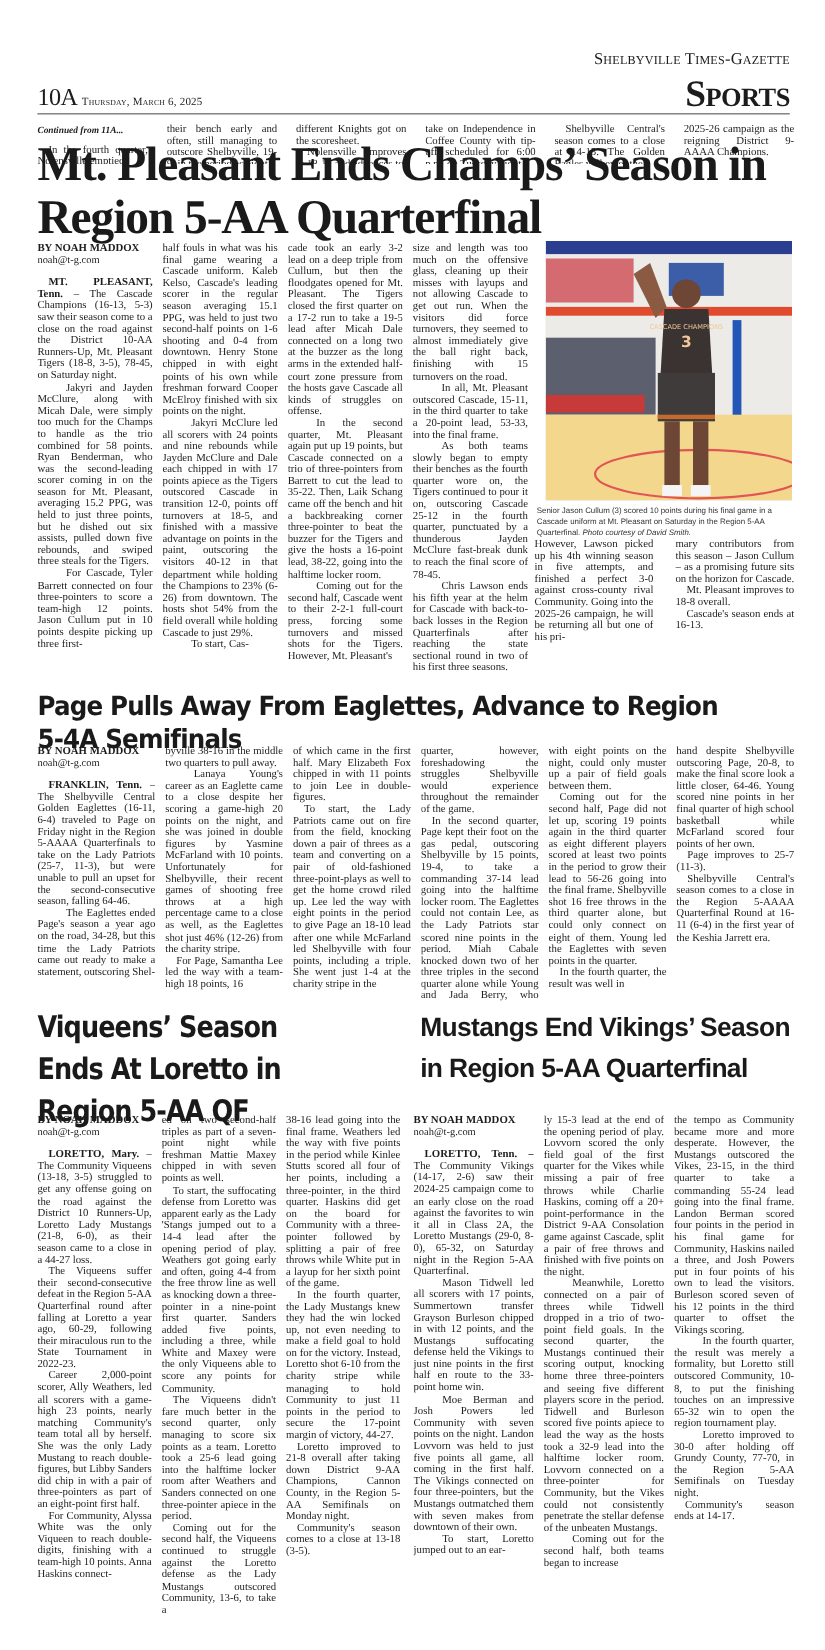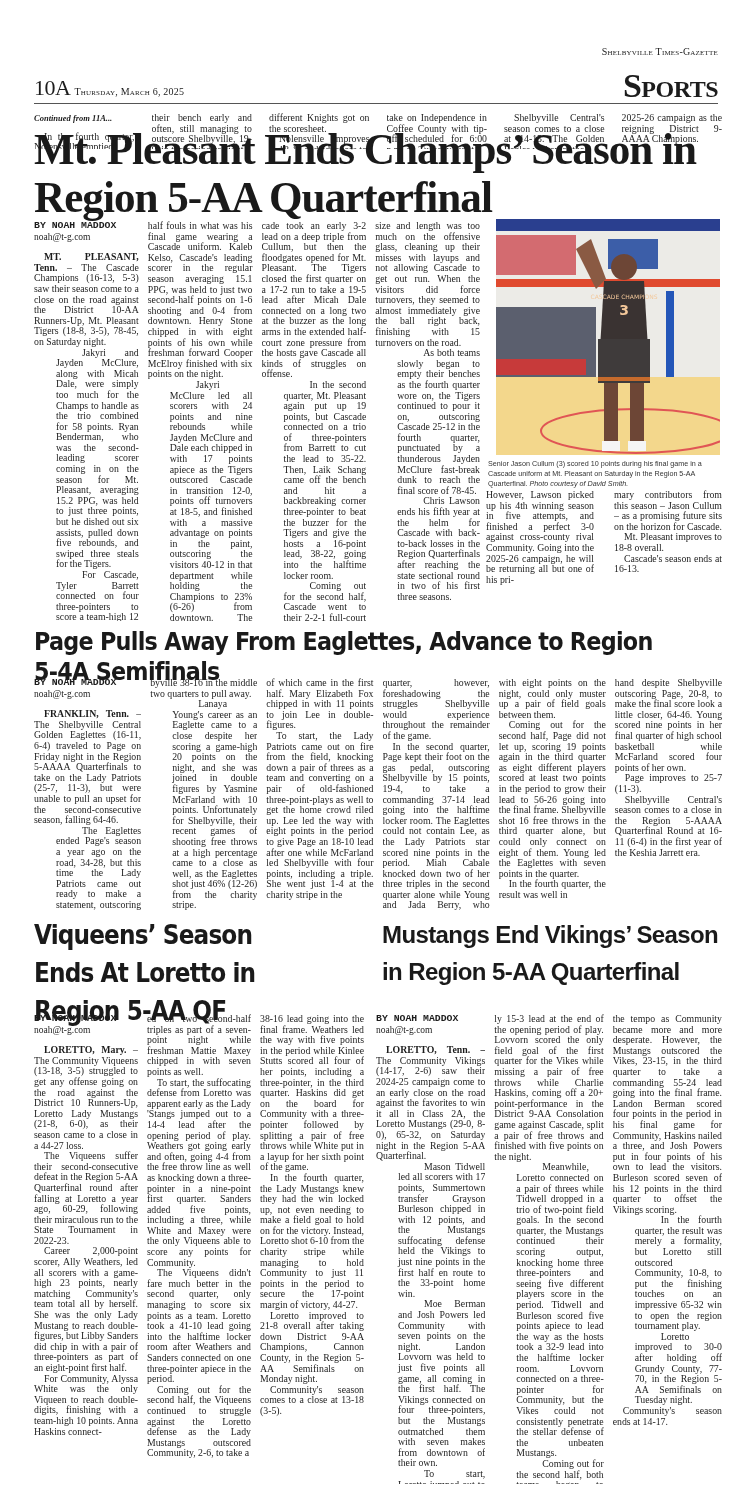--- a/index.html
+++ b/index.html
@@ -2,37 +2,37 @@
 <html><head>
 <meta charset="utf-8">
 <style>
   * { box-sizing: border-box; margin: 0; padding: 0; }
   html, body { width: 750px; height: 1500px; background: #ffffff; overflow: hidden; }
   body { font-family: "DejaVu Serif", serif; color: #1c1c1c; position: relative; }
 
   .masthead { position: absolute; left: 34px; top: 40px; width: 684px; height: 64px; border-bottom: 1.5px solid #555; }
   .page-num { position: absolute; left: 0; bottom: 2px; font-family: "Liberation Serif", serif; font-size: 22px; font-weight: normal; letter-spacing: -0.5px; }
   .page-num .date { font-size: 10px; font-variant: small-caps; letter-spacing: 0.2px; margin-left: 4px; }
-  .paper-name { position: absolute; right: 0; top: 6px; font-family: "Liberation Serif", serif; font-size: 10px; font-variant: small-caps; letter-spacing: 0.2px; }
+  .paper-name { position: absolute; right: 0; top: 6px; font-family: "Liberation Serif", serif; font-size: 15px; font-variant: small-caps; letter-spacing: 0.2px; }
   .section-name { position: absolute; right: 0; bottom: 0px; font-family: "Liberation Serif", serif; font-size: 34px; font-weight: bold; font-variant: small-caps; letter-spacing: -0.5px; line-height: 1; }
 
   .cols { position: absolute; display: flex; gap: 9px; }
   .col { flex: 1; font-family: "Liberation Serif", serif; font-size: 9.8px; line-height: 10.6px; text-align: justify; hyphens: auto; overflow: hidden; }
   .col p { text-indent: 10px; }
   .col p.noindent { text-indent: 0; }
-  .col p.wide { text-indent: 26px; margin-left: 22px; }
+  .col p.wide { text-indent: 26px; }
   .cont-label { font-style: italic; font-weight: bold; font-size: 8.5px; margin-bottom: 8px; text-indent: 0 !important; }
 
   .headline { position: absolute; font-family: "Liberation Serif", serif; font-weight: bold; color: #1a1a1a; letter-spacing: -1px; }
   .h1 { left: 34px; top: 126px; width: 690px; font-size: 44px; line-height: 48px; transform: scaleX(0.98); transform-origin: left; }
   .h2 { left: 34px; top: 627px; width: 690px; font-family: "DejaVu Sans", sans-serif; font-size: 24px; line-height: 30px; font-weight: bold; letter-spacing: -0.8px; transform: scaleX(0.93); transform-origin: left; }
   .h3 { left: 34px; top: 916px; width: 330px; font-family: "DejaVu Sans", sans-serif; font-size: 27px; line-height: 38px; font-weight: bold; letter-spacing: -1px; transform: scaleX(0.86); transform-origin: left; }
   .h4 { left: 382px; top: 916px; width: 340px; font-family: "Liberation Sans", sans-serif; font-size: 24px; line-height: 37px; font-weight: bold; letter-spacing: -0.6px; }
 
-  .byline { font-family: Liberation Mono, monospace; font-weight: bold; font-size: 9.8px; text-indent: 0 !important; }
+  .byline { font-family: Liberation Serif, serif; font-weight: bold; font-size: 9.8px; text-indent: 0 !important; }
   .email { font-family: "Liberation Serif", serif; font-size: 9.5px; margin-bottom: 10px; text-indent: 0 !important; }
   .dateline { font-weight: bold; }
 
   .photo { position: absolute; left: 496px; top: 219px; width: 224px; height: 236px; overflow: hidden; background: #e8e6e0; }
   .photo svg { width: 100%; height: 100%; display: block; }
   .caption { position: absolute; left: 488px; top: 459px; width: 234px; font-family: "Liberation Sans", sans-serif; font-size: 7.2px; line-height: 10px; text-align: left; color: #333; }
   .caption .credit { font-style: italic; }
 
   .below-photo { position: absolute; left: 486px; top: 490px; width: 236px; display: flex; gap: 20px; }
 </style>
@@ -83,20 +83,21 @@
     <p class="wide">Jakyri McClure led all scorers with 24 points and nine rebounds while Jayden McClure and Dale each chipped in with 17 points apiece as the Tigers outscored Cascade in transition 12-0, points off turnovers at 18-5, and finished with a massive advantage on points in the paint, outscoring the visitors 40-12 in that department while holding the Champions to 23% (6-26) from downtown. The hosts shot 54% from the field overall while holding Cascade to just 29%.</p>
     <p class="wide">To start, Cas-</p>
   </div>
   <div class="col">
     <p class="noindent">cade took an early 3-2 lead on a deep triple from Cullum, but then the floodgates opened for Mt. Pleasant. The Tigers closed the first quarter on a 17-2 run to take a 19-5 lead after Micah Dale connected on a long two at the buzzer as the long arms in the extended half-court zone pressure from the hosts gave Cascade all kinds of struggles on offense.</p>
     <p class="wide">In the second quarter, Mt. Pleasant again put up 19 points, but Cascade connected on a trio of three-pointers from Barrett to cut the lead to 35-22. Then, Laik Schang came off the bench and hit a backbreaking corner three-pointer to beat the buzzer for the Tigers and give the hosts a 16-point lead, 38-22, going into the halftime locker room.</p>
     <p class="wide">Coming out for the second half, Cascade went to their 2-2-1 full-court press, forcing some turnovers and missed shots for the Tigers. However, Mt. Pleasant's</p>
   </div>
   <div class="col">
     <p class="noindent">size and length was too much on the offensive glass, cleaning up their misses with layups and not allowing Cascade to get out run. When the visitors did force turnovers, they seemed to almost immediately give the ball right back, finishing with 15 turnovers on the road.</p>
+    <p class="wide">In all, Mt. Pleasant outscored Cascade, 15-11, in the third quarter to take a 20-point lead, 53-33, into the final frame.</p>
     <p class="wide">As both teams slowly began to empty their benches as the fourth quarter wore on, the Tigers continued to pour it on, outscoring Cascade 25-12 in the fourth quarter, punctuated by a thunderous Jayden McClure fast-break dunk to reach the final score of 78-45.</p>
     <p class="wide">Chris Lawson ends his fifth year at the helm for Cascade with back-to-back losses in the Region Quarterfinals after reaching the state sectional round in two of his first three seasons.</p>
   </div>
 </section>
 
 <figure class="photo">
   <svg viewBox="0 0 224 236" preserveAspectRatio="none">
     <rect x="0" y="0" width="224" height="236" fill="#ecebe7"></rect>
     <rect x="0" y="0" width="224" height="12" fill="#2a3f8f"></rect>
     <rect x="0" y="16" width="80" height="40" fill="#d36b70"></rect>
@@ -177,22 +178,22 @@
     <p class="byline">BY NOAH MADDOX</p>
     <p class="email">noah@t-g.com</p>
     <p><span class="dateline">LORETTO, Mary.</span> <span>– The Community Viqueens (13-18, 3-5) struggled to get any offense going on the road against the District 10 Runners-Up, Loretto Lady Mustangs (21-8, 6-0), as their season came to a close in a 44-27 loss.</span></p>
     <p>The Viqueens suffer their second-consecutive defeat in the Region 5-AA Quarterfinal round after falling at Loretto a year ago, 60-29, following their miraculous run to the State Tournament in 2022-23.</p>
     <p>Career 2,000-point scorer, Ally Weathers, led all scorers with a game-high 23 points, nearly matching Community's team total all by herself. She was the only Lady Mustang to reach double-figures, but Libby Sanders did chip in with a pair of three-pointers as part of an eight-point first half.</p>
     <p>For Community, Alyssa White was the only Viqueen to reach double-digits, finishing with a team-high 10 points. Anna Haskins connect-</p>
   </div>
   <div class="col">
     <p class="noindent">ed on two second-half triples as part of a seven-point night while freshman Mattie Maxey chipped in with seven points as well.</p>
     <p>To start, the suffocating defense from Loretto was apparent early as the Lady 'Stangs jumped out to a 14-4 lead after the opening period of play. Weathers got going early and often, going 4-4 from the free throw line as well as knocking down a three-pointer in a nine-point first quarter. Sanders added five points, including a three, while White and Maxey were the only Viqueens able to score any points for Community.</p>
-    <p>The Viqueens didn't fare much better in the second quarter, only managing to score six points as a team. Loretto took a 41-10 lead going into the halftime locker room after Weathers and Sanders connected on one three-pointer apiece in the period.</p>
-    <p>Coming out for the second half, the Viqueens continued to struggle against the Loretto defense as the Lady Mustangs outscored Community, 2-6, to take a</p>
+    <p>The Viqueens didn't fare much better in the second quarter, only managing to score six points as a team. Loretto took a 25-6 lead going into the halftime locker room after Weathers and Sanders connected on one three-pointer apiece in the period.</p>
+    <p>Coming out for the second half, the Viqueens continued to struggle against the Loretto defense as the Lady Mustangs outscored Community, 13-6, to take a</p>
   </div>
   <div class="col">
     <p class="noindent">38-16 lead going into the final frame. Weathers led the way with five points in the period while Kinlee Stutts scored all four of her points, including a three-pointer, in the third quarter. Haskins did get on the board for Community with a three-pointer followed by splitting a pair of free throws while White put in a layup for her sixth point of the game.</p>
     <p>In the fourth quarter, the Lady Mustangs knew they had the win locked up, not even needing to make a field goal to hold on for the victory. Instead, Loretto shot 6-10 from the charity stripe while managing to hold Community to just 11 points in the period to secure the 17-point margin of victory, 44-27.</p>
     <p>Loretto improved to 21-8 overall after taking down District 9-AA Champions, Cannon County, in the Region 5-AA Semifinals on Monday night.</p>
     <p>Community's season comes to a close at 13-18 (3-5).</p>
   </div>
 </section>
 
 <h2 class="headline h4">Mustangs End Vikings’ Season in Region 5-AA Quarterfinal</h2>

